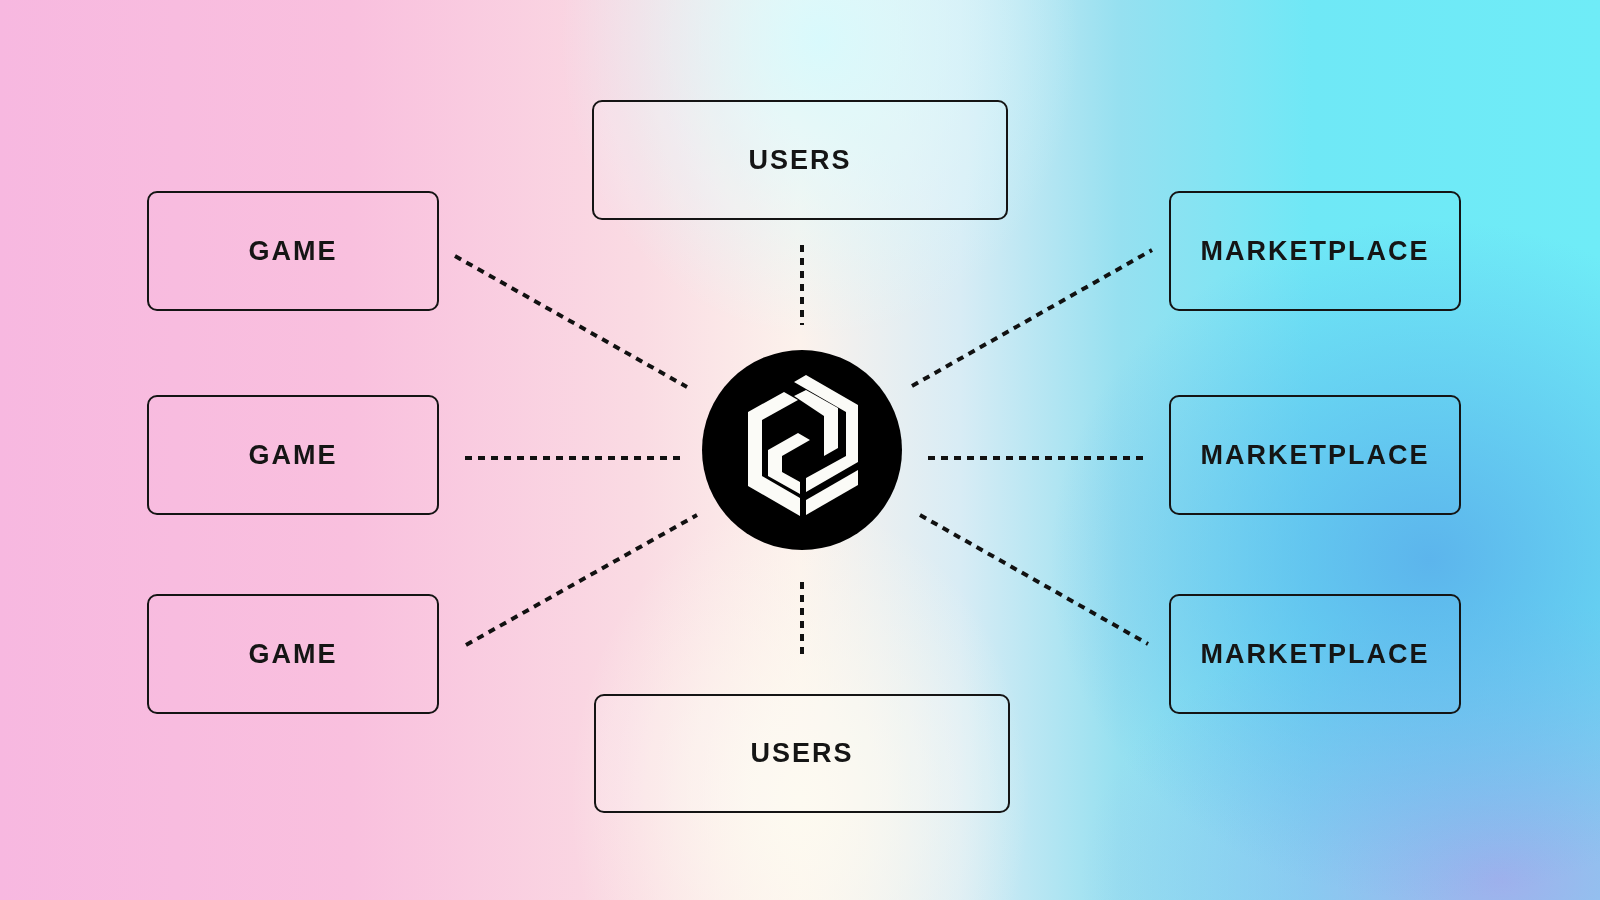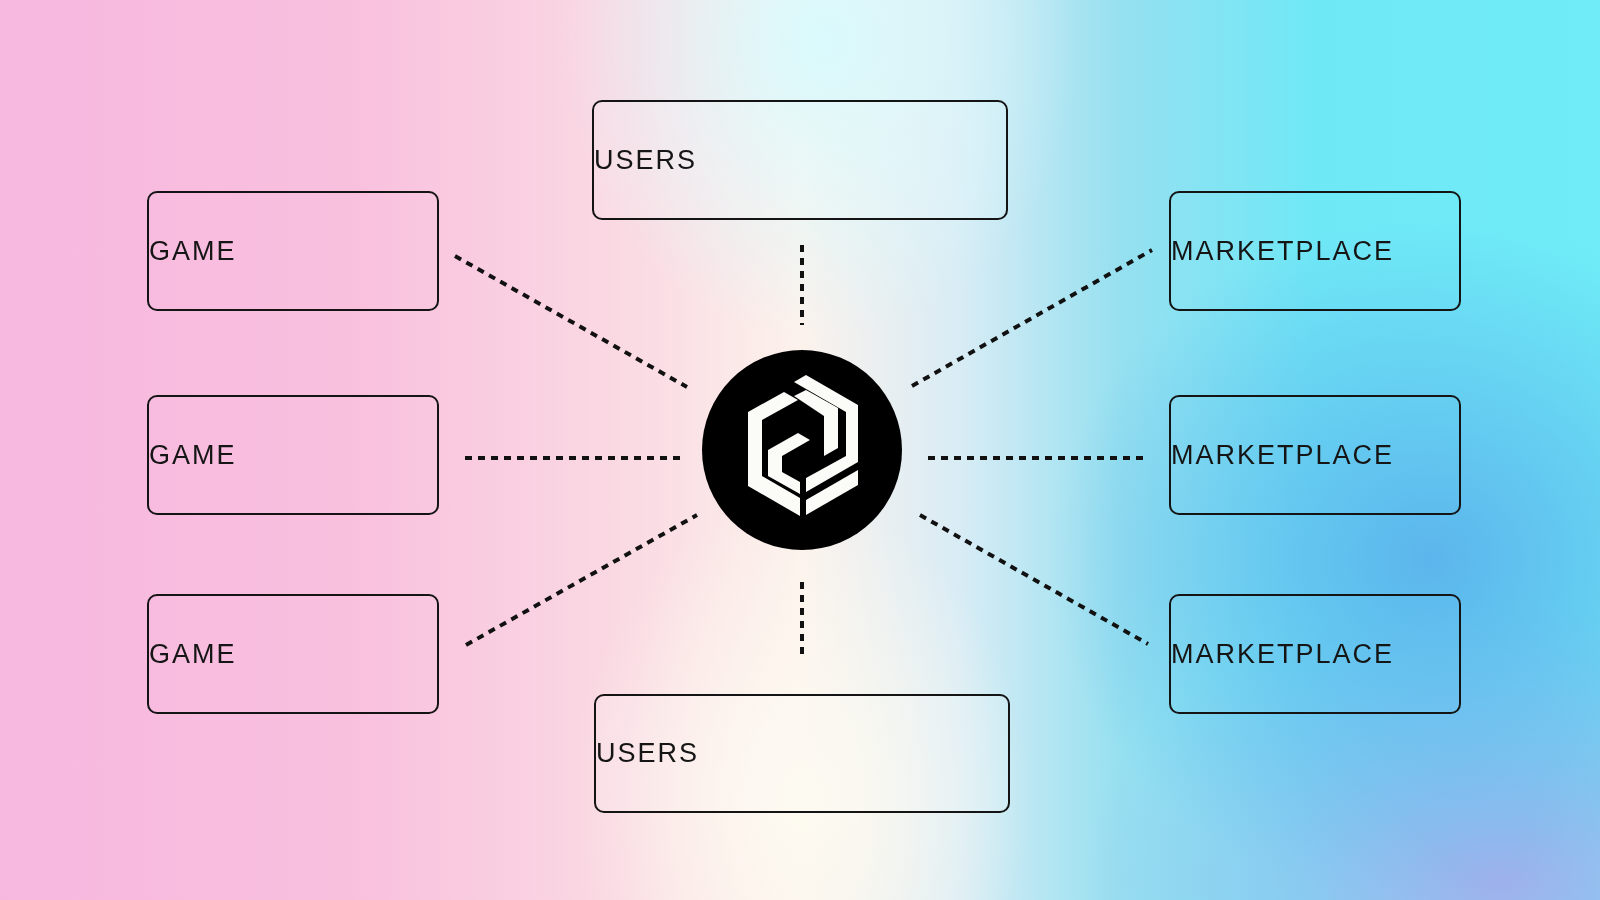--- a/index.html
+++ b/index.html
@@ -13,22 +13,22 @@
       radial-gradient(ellipse 260px 300px at 820px 40px, rgba(215,250,253,0.95), rgba(215,250,253,0) 100%),
       radial-gradient(ellipse 230px 300px at 800px 800px, rgba(253,250,240,1), rgba(253,250,240,0) 100%),
       radial-gradient(ellipse 380px 340px at 1430px 560px, rgba(90,175,235,0.9), rgba(90,175,235,0) 100%),
       radial-gradient(ellipse 420px 280px at 1500px 880px, rgba(165,170,235,0.9), rgba(165,170,235,0) 100%),
       linear-gradient(90deg, #f7b8e0 0%, #f9c0de 22%, #fadbe3 40%, #fcf2ec 50%, #d8ecf5 60%, #96e0f0 70%, #6fe8f6 82%, #6fecf7 100%);
   }
   svg.lines { position: absolute; left: 0; top: 0; }
   .box {
     position: absolute; box-sizing: border-box;
     border: 2px solid #141414; border-radius: 10px;
-    display: flex; align-items: center; justify-content: flex-start;
-    font-weight: normal; font-size: 27px; letter-spacing: 2px; color: #151515;
+    display: flex; align-items: center; justify-content: center;
+    font-weight: bold; font-size: 27px; letter-spacing: 2px; color: #151515;
   }
   .box.user { background: rgba(255,255,255,0.12); }
   .hub {
     position: absolute; left: 702px; top: 350px; width: 200px; height: 200px;
     border-radius: 50%; background: #000;
     display: flex; align-items: center; justify-content: center;
   }
 </style>
 </head>
 <body>

